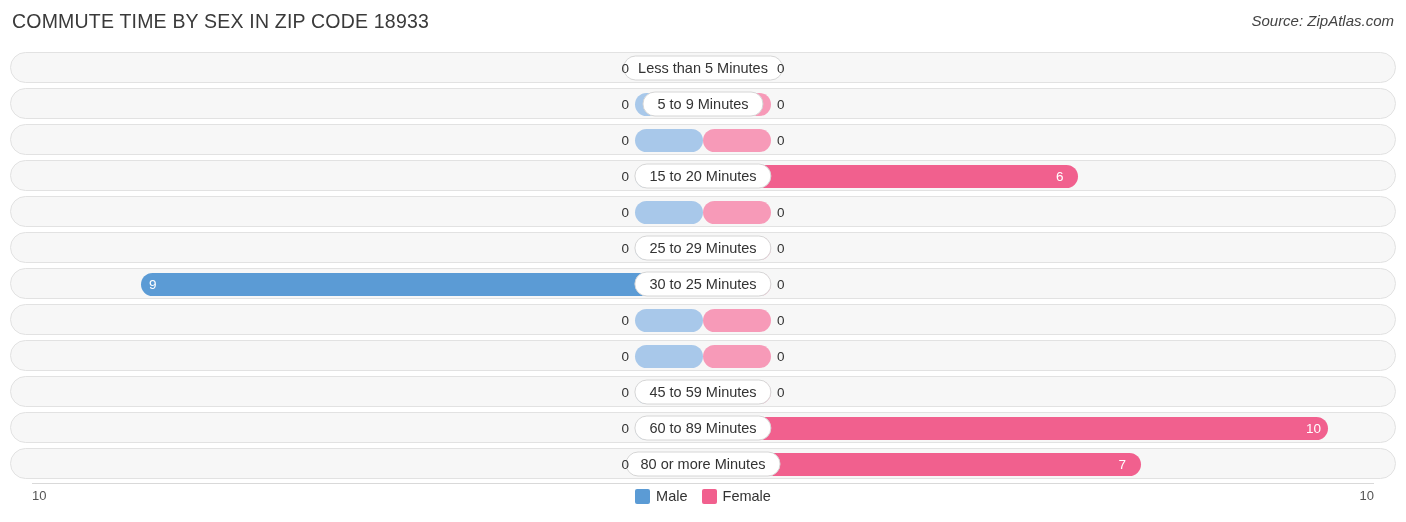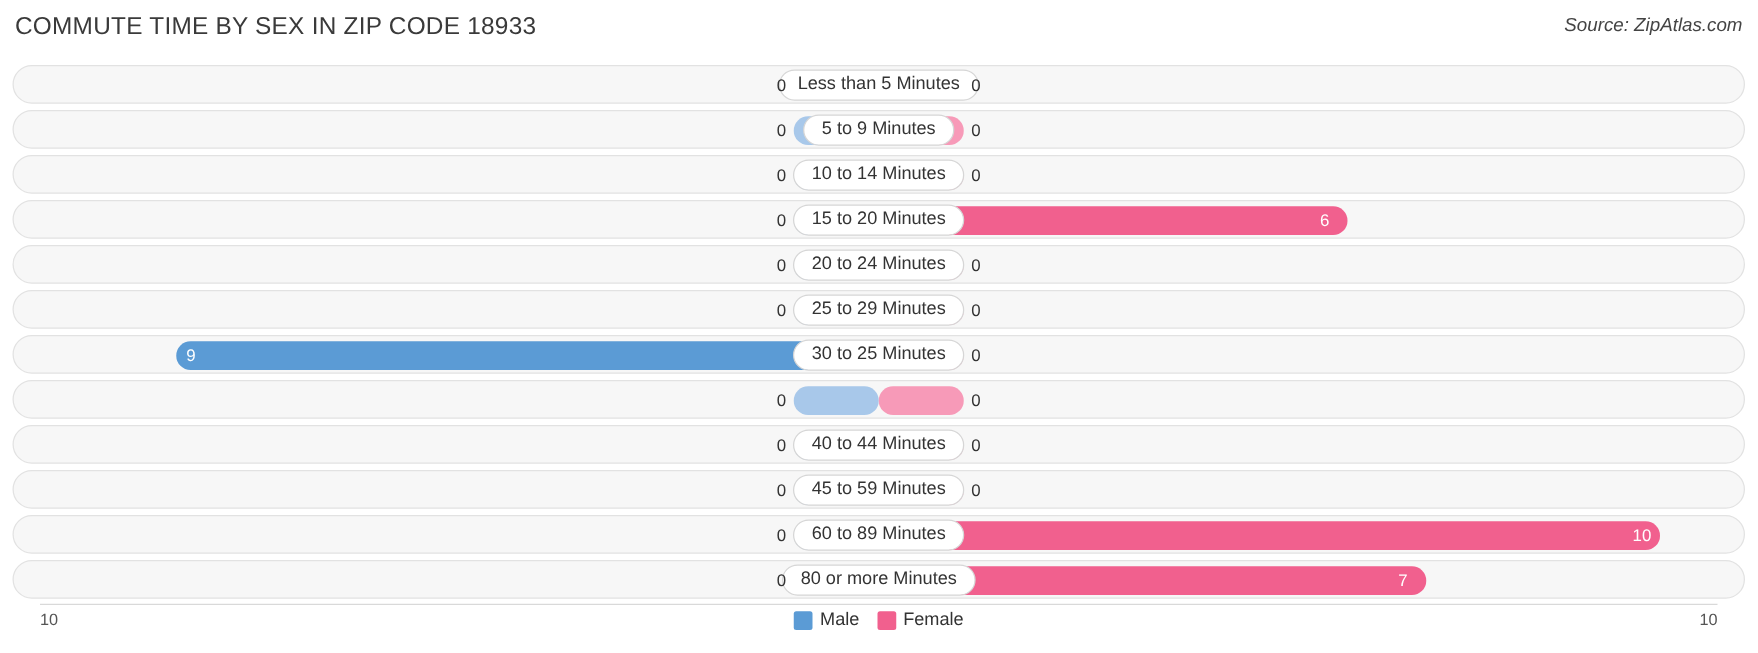--- a/index.html
+++ b/index.html
@@ -157,39 +157,37 @@
           <div class="val outside" style="left: calc(50% + 74px);">0</div>
           <div class="pill">5 to 9 Minutes</div>
         </div>
       </div>
       <div class="row">
         <div class="track">
           <div class="bar-male light" style="width: 68px;"></div>
           <div class="val outside" style="right: calc(50% + 74px);">0</div>
           <div class="bar-female light" style="width: 68px;"></div>
           <div class="val outside" style="left: calc(50% + 74px);">0</div>
-          <div class="pill">10 to 14 Minutes</div>
         </div>
       </div>
       <div class="row">
         <div class="track">
           <div class="bar-male light" style="width: 68px;"></div>
           <div class="val outside" style="right: calc(50% + 74px);">0</div>
           <div class="bar-female" style="width: 375px;"></div>
           <div class="val inside" style="left: calc(50% + 353px);">6</div>
           <div class="pill">15 to 20 Minutes</div>
         </div>
       </div>
       <div class="row">
         <div class="track">
           <div class="bar-male light" style="width: 68px;"></div>
           <div class="val outside" style="right: calc(50% + 74px);">0</div>
           <div class="bar-female light" style="width: 68px;"></div>
           <div class="val outside" style="left: calc(50% + 74px);">0</div>
-          <div class="pill">20 to 24 Minutes</div>
         </div>
       </div>
       <div class="row">
         <div class="track">
           <div class="bar-male light" style="width: 68px;"></div>
           <div class="val outside" style="right: calc(50% + 74px);">0</div>
           <div class="bar-female light" style="width: 68px;"></div>
           <div class="val outside" style="left: calc(50% + 74px);">0</div>
           <div class="pill">25 to 29 Minutes</div>
         </div>
@@ -210,21 +208,20 @@
           <div class="bar-female light" style="width: 68px;"></div>
           <div class="val outside" style="left: calc(50% + 74px);">0</div>
         </div>
       </div>
       <div class="row">
         <div class="track">
           <div class="bar-male light" style="width: 68px;"></div>
           <div class="val outside" style="right: calc(50% + 74px);">0</div>
           <div class="bar-female light" style="width: 68px;"></div>
           <div class="val outside" style="left: calc(50% + 74px);">0</div>
-          <div class="pill">40 to 44 Minutes</div>
         </div>
       </div>
       <div class="row">
         <div class="track">
           <div class="bar-male light" style="width: 68px;"></div>
           <div class="val outside" style="right: calc(50% + 74px);">0</div>
           <div class="bar-female light" style="width: 68px;"></div>
           <div class="val outside" style="left: calc(50% + 74px);">0</div>
           <div class="pill">45 to 59 Minutes</div>
         </div>

